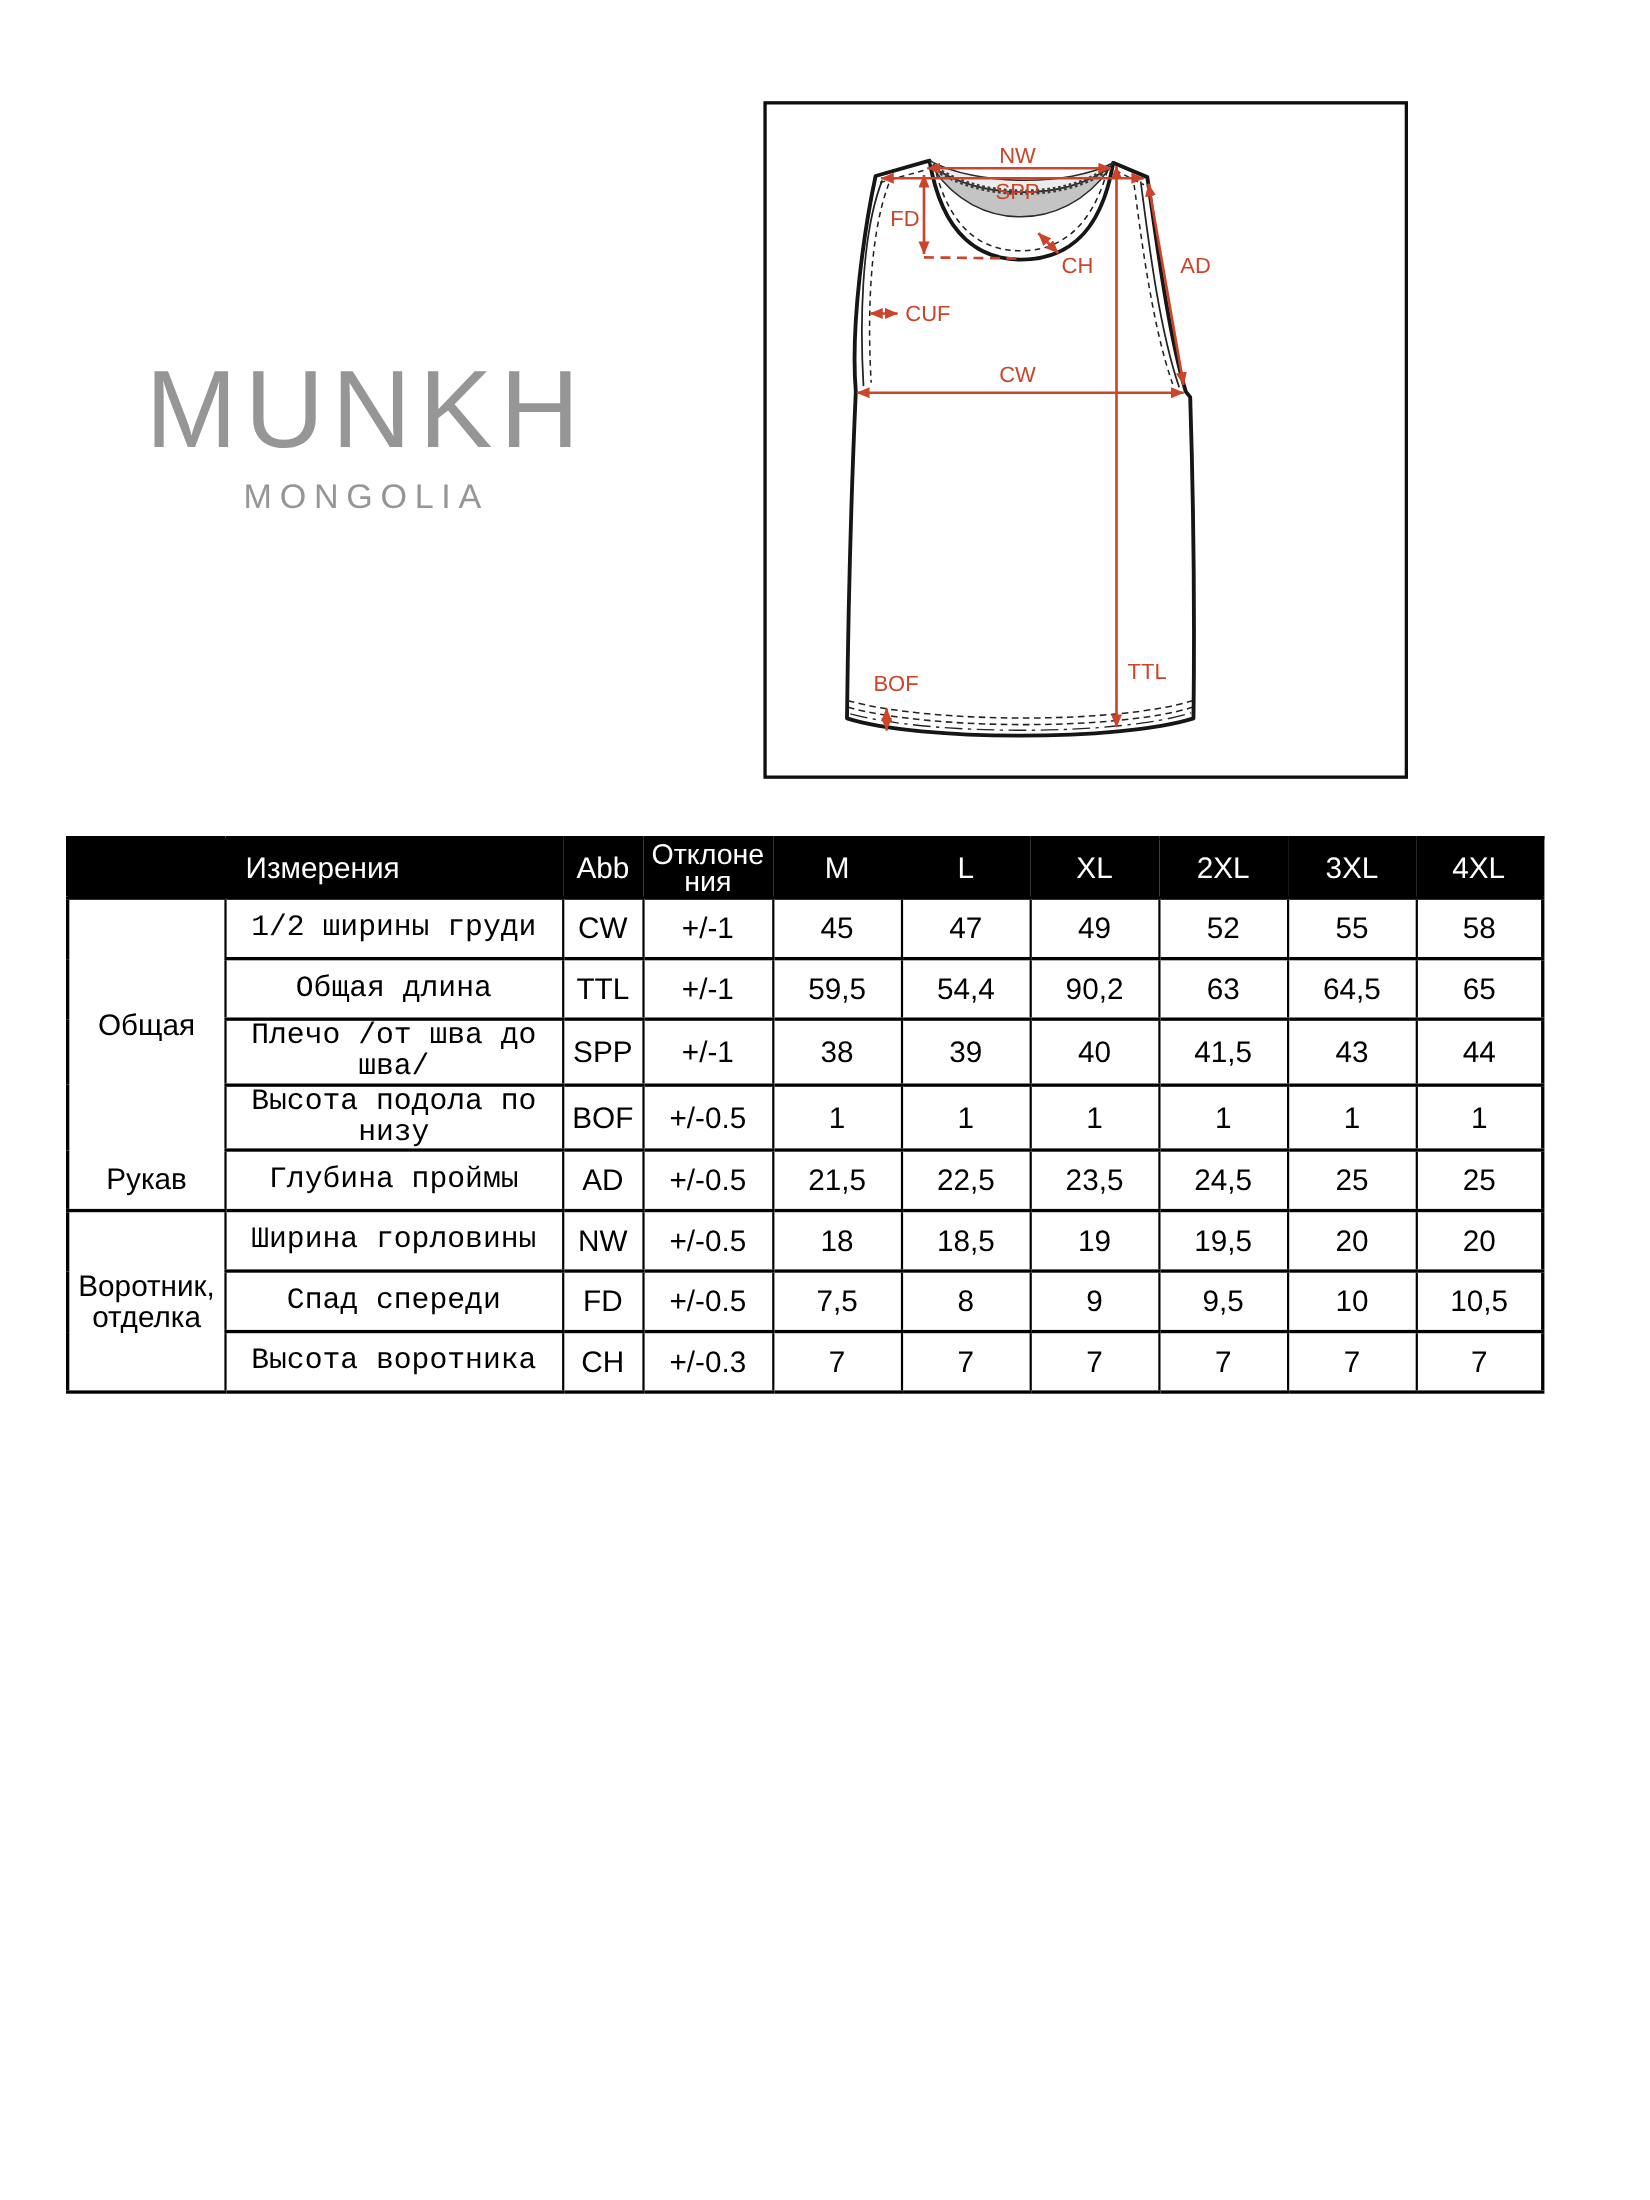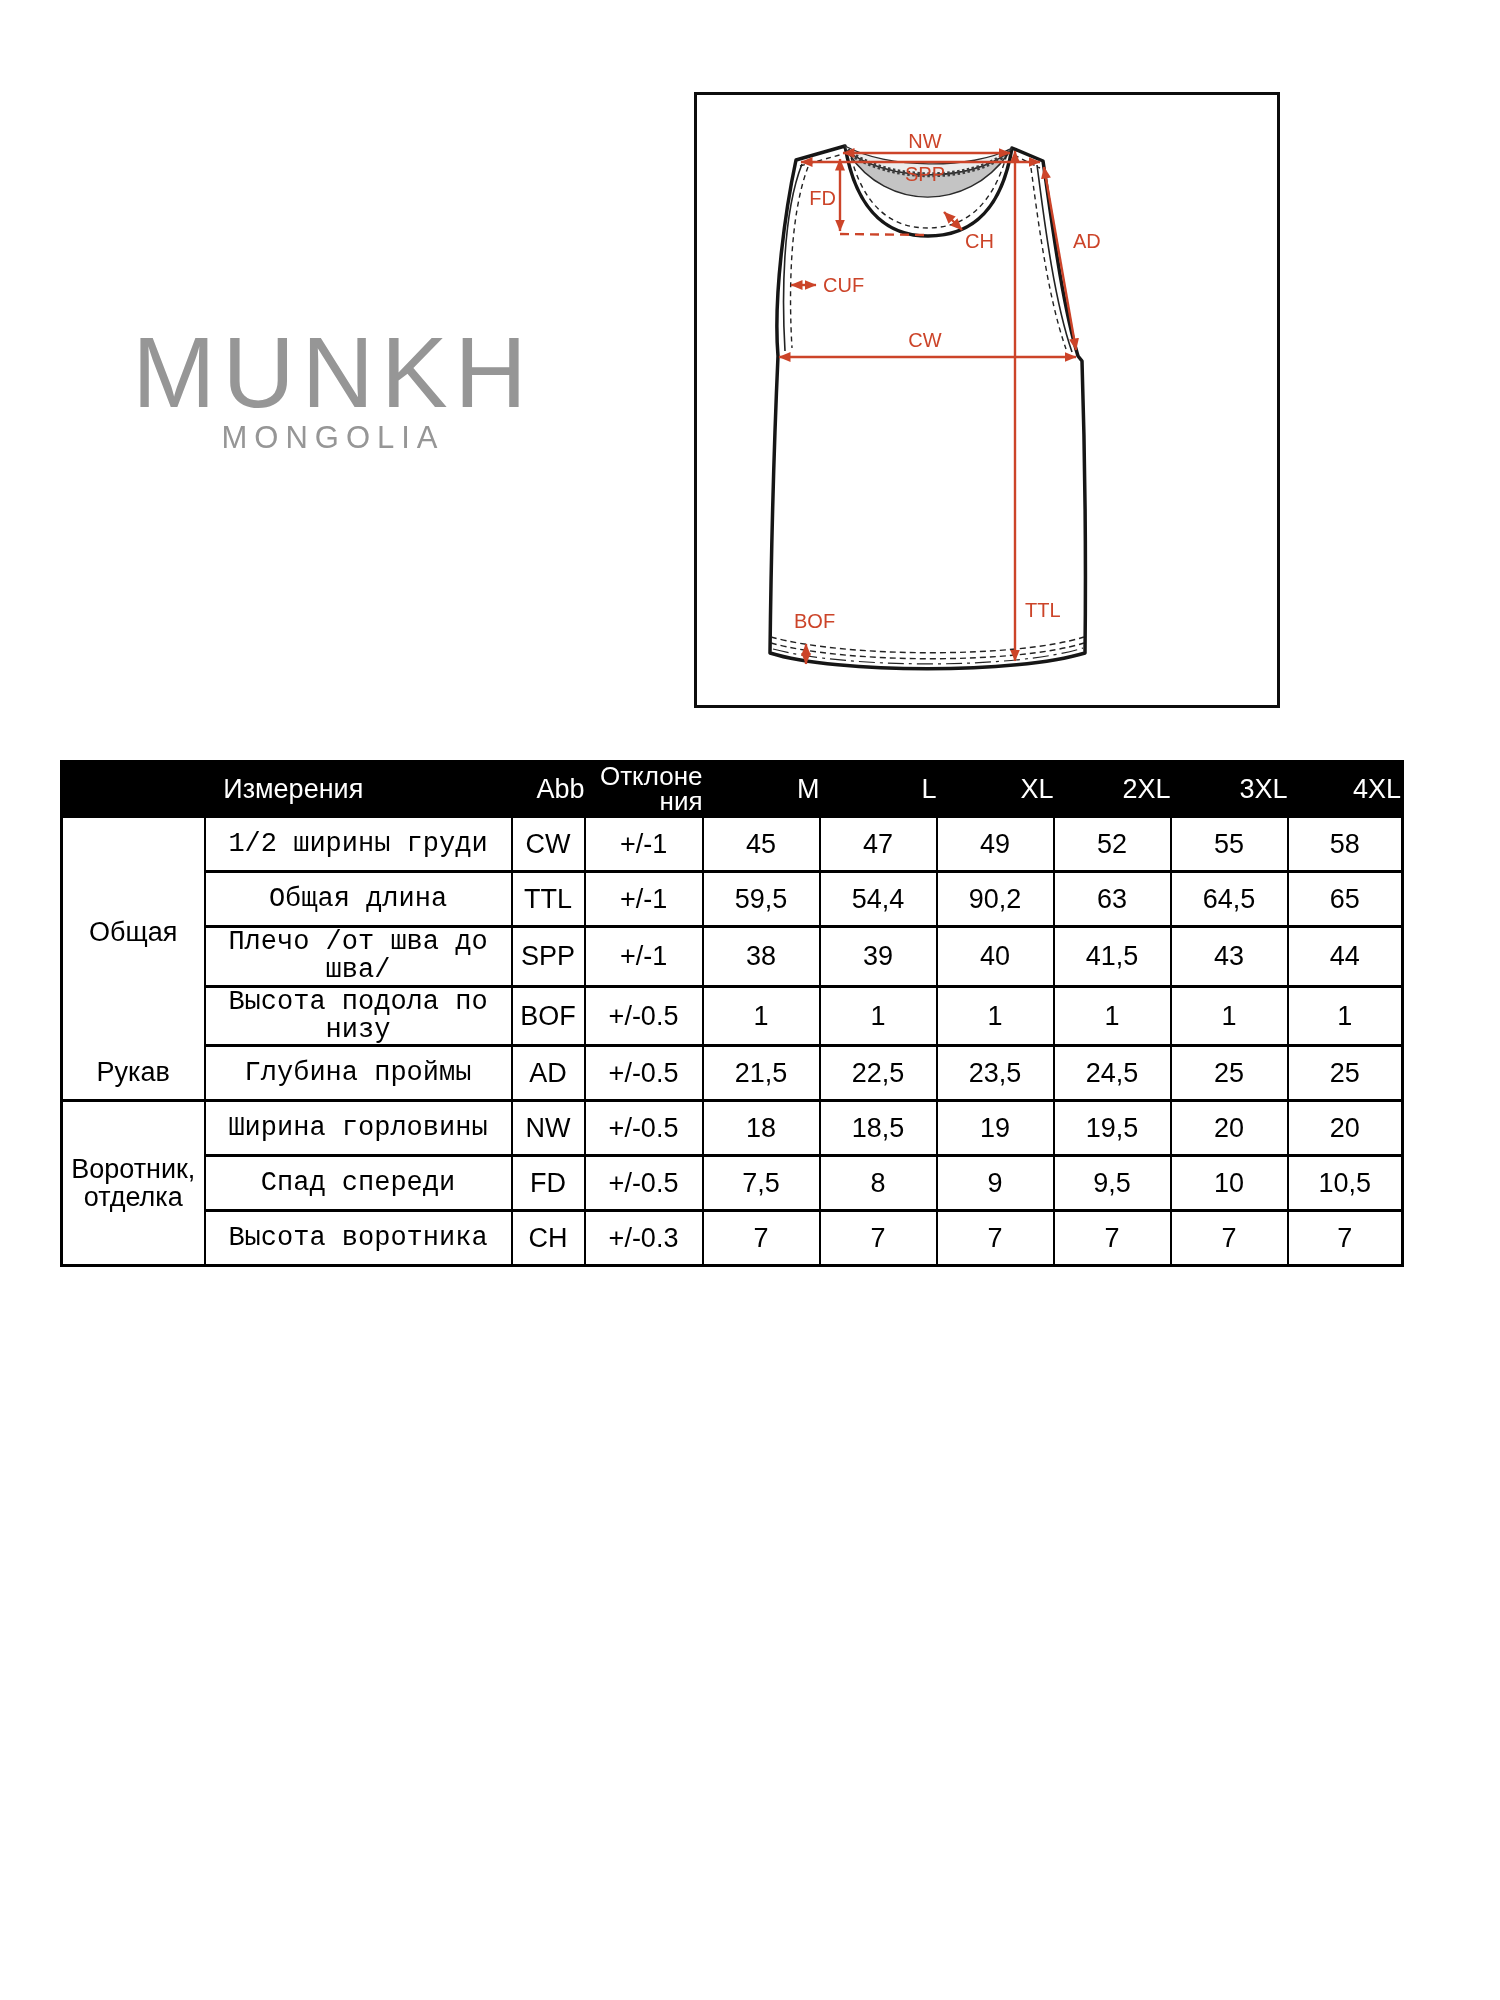--- a/index.html
+++ b/index.html
@@ -3,36 +3,36 @@
 <meta charset="utf-8">
 <style>
   html,body{margin:0;padding:0;}
   body{
     width:1500px;height:2000px;position:relative;background:#ffffff;
     font-family:"Liberation Sans", sans-serif;color:#000;
   }
   
   .logo{position:absolute;left:128px;top:322px;width:410px;text-align:center;color:#969696;}
   .logo .brand{font-size:100px;line-height:1.0;letter-spacing:7px;font-weight:400;}
-  .logo .subtitle{font-size:31px;line-height:1.0;letter-spacing:7px;font-weight:400;}
+  .logo .subtitle{font-size:31px;line-height:1.0;letter-spacing:7px;margin-top:14px;font-weight:400;}
   
   .diagram-frame{
     position:absolute;left:694px;top:92px;width:586px;height:616px;
     border:3px solid #0d0d0d;box-sizing:border-box;background:#fff;
   }
   .diagram-frame svg{display:block;width:100%;height:100%;}
   
   table.size-table{
     position:absolute;left:60px;top:760px;width:1341px;
     border-collapse:collapse;table-layout:fixed;
     font-size:27px;line-height:1.05;
   }
   table.size-table th{
     background:#000;color:#fff;font-weight:400;border:0;height:52px;
-    text-align:right;vertical-align:middle;padding:0;
+    text-align:center;vertical-align:middle;padding:0;
   }
   table.size-table th.meas{text-align:center;padding-left:12px;}
   table.size-table th .tol2{display:block;font-size:26px;line-height:25px;}
   table.size-table td{
     border:2px solid #000;border-top-width:3px;border-bottom-width:3px;
     height:52px;padding:0;text-align:center;vertical-align:middle;background:#fff;
   }
   table.size-table{border:3px solid #000;}
   td.nm{text-align:left;padding-left:9px;font-family:Liberation Mono, monospace;}
   td.grp{text-align:center;}

